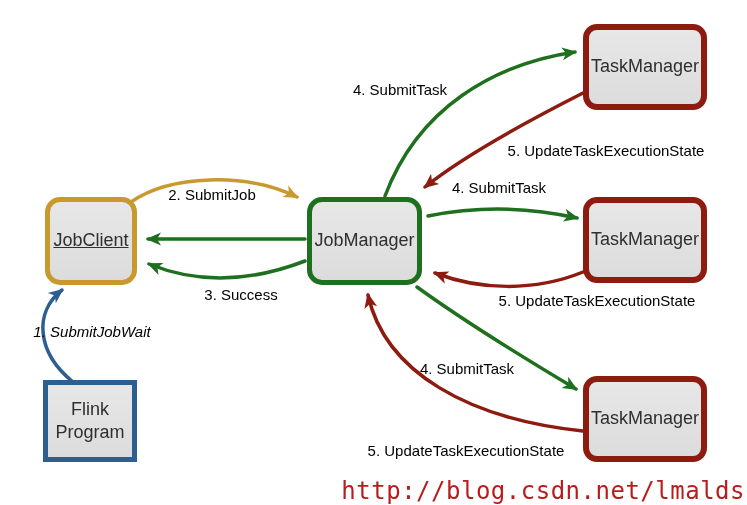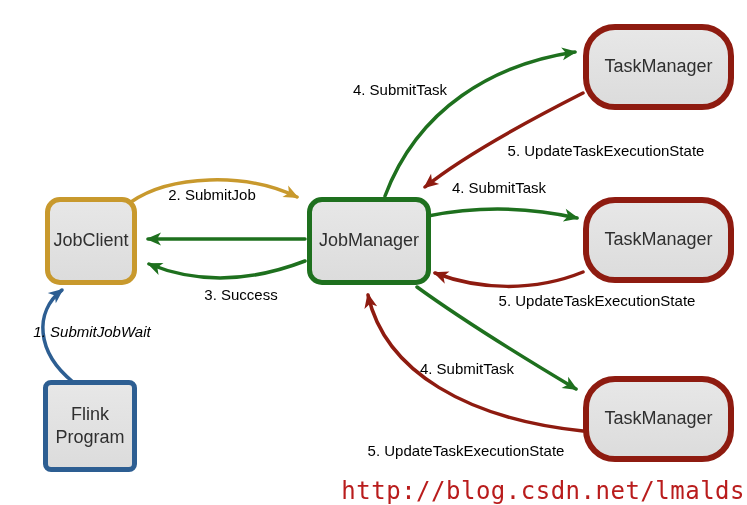--- a/index.html
+++ b/index.html
@@ -12,24 +12,24 @@
   .edge-gold{stroke:#C8992D;}
   .edge-green{stroke:#1E701E;}
   .edge-red{stroke:#8E1B10;}
   .edge-blue{stroke:#2D5E92;}
   .node{
     position:absolute;display:flex;align-items:center;justify-content:center;
     background:linear-gradient(#e7e7e7,#dcdcdc);
     color:#2f2f2f;font-size:18px;text-align:center;line-height:1.3;
     box-sizing:border-box;
   }
-  .node-flink{left:43px;top:380px;width:94px;height:92px;border:5px solid #2D5E92;border-radius:8px;}
-  .node-jobclient{left:45px;top:197px;width:92px;height:88px;border:5px solid #C8992D;border-radius:15px;}
-  .node-jobmanager{left:307px;top:197px;width:124px;height:88px;border:5px solid #1E701E;border-radius:15px;}
-  .node-tm{width:151px;height:86px;border:6px solid #8E1B10;border-radius:32px;}
+  .node-flink{left:43px;top:380px;width:94px;height:82px;border:5px solid #2D5E92;border-radius:0;}
+  .node-jobclient{left:45px;top:197px;width:92px;height:88px;border:5px solid #C8992D;border-radius:15px;text-decoration:underline;}
+  .node-jobmanager{left:307px;top:197px;width:115px;height:88px;border:5px solid #1E701E;border-radius:15px;}
+  .node-tm{width:124px;height:86px;border:6px solid #8E1B10;border-radius:14px;}
   .node-tm1{left:583px;top:24px;}
   .node-tm2{left:583px;top:197px;}
   .node-tm3{left:583px;top:376px;}
   .edge-label{
     position:absolute;transform:translateX(-50%);
     font-size:15px;color:#000000;white-space:nowrap;line-height:1;
   }
   .lbl-1{left:92px;top:324px;font-style:italic;}
   .lbl-2{left:212px;top:159px;margin-top:28px;}
   .lbl-6{left:223px;top:214px;}

